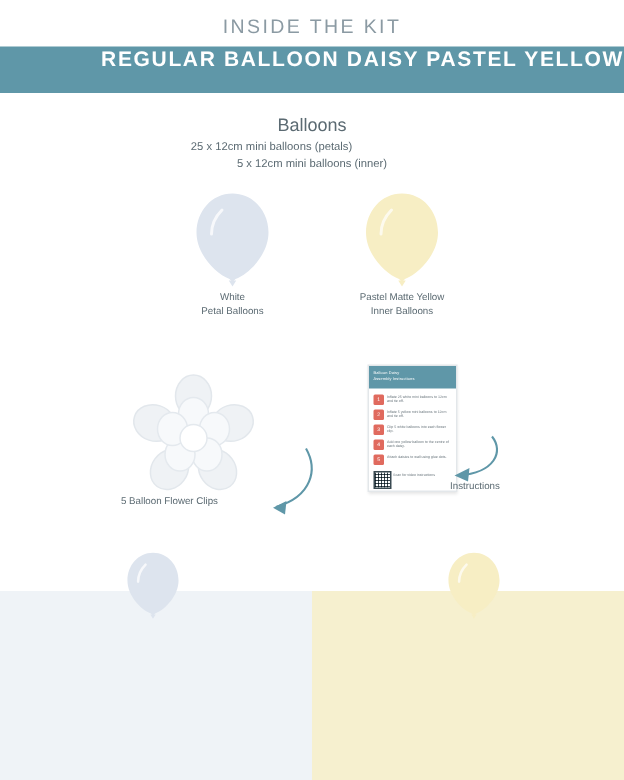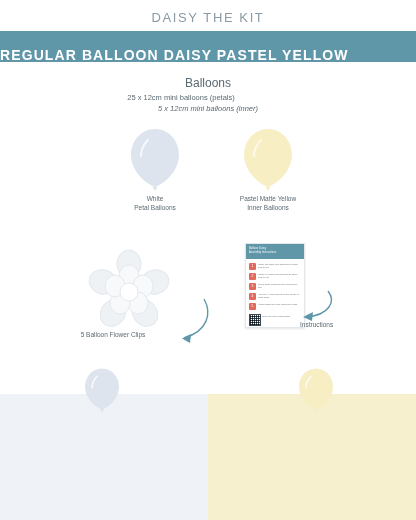--- a/index.html
+++ b/index.html
@@ -46,23 +46,23 @@
     position: absolute;
     left: 0;
     top: 31px;
     width: 416px;
     height: 31px;
     background: #5f97a8;
   }
   .header-subtitle {
     position: absolute;
     left: 0;
-    top: 16px;
-    width: 416px;
-    text-align: left;
+    top: 0;
+    width: 416px;
+    text-align: right;
     font-size: 14px;
     letter-spacing: 1.1px;
     color: #ffffff;
     font-weight: bold;
   }
 
   
   .sec-title {
     position: absolute;
     left: 0;
@@ -82,21 +82,20 @@
     color: #5b6a72;
   }
   .sec-line2 {
     position: absolute;
     left: 0;
     top: 104px;
     width: 416px;
     text-align: center;
     font-size: 7.5px;
     color: #5b6a72;
-    font-style: italic;
   }
 
   
   .balloon {
     position: absolute;
   }
   .cap-white {
     position: absolute;
     left: 110px;
     top: 194px;
@@ -234,21 +233,21 @@
 
   
   .nowrap { white-space: pre-line; }
 </style>
 </head>
 <body>
 
 <div class="page">
 
   <div class="header">
-    <div class="header-title">DAISY THE KIT</div>
+    <div class="header-title">INSIDE THE KIT</div>
     <div class="header-band">
       <div class="header-subtitle">REGULAR BALLOON DAISY PASTEL YELLOW</div>
     </div>
   </div>
 
   <div class="sec-title">Balloons</div>
   <div class="sec-line1">25 x 12cm mini balloons (petals)</div>
   <div class="sec-line2">5 x 12cm mini balloons (inner)</div>
 
   <svg class="balloon" style="left:124px; top:126px;" width="62" height="72" viewBox="0 0 62 72">

